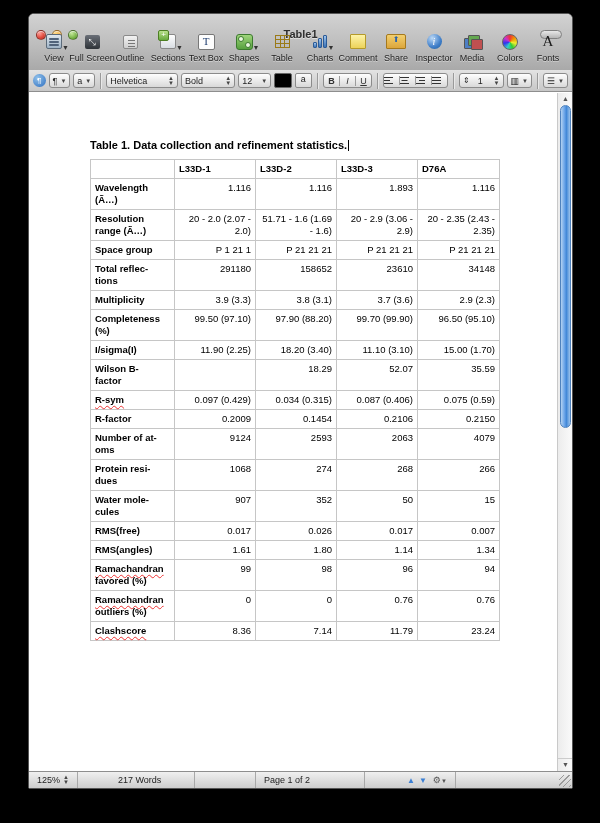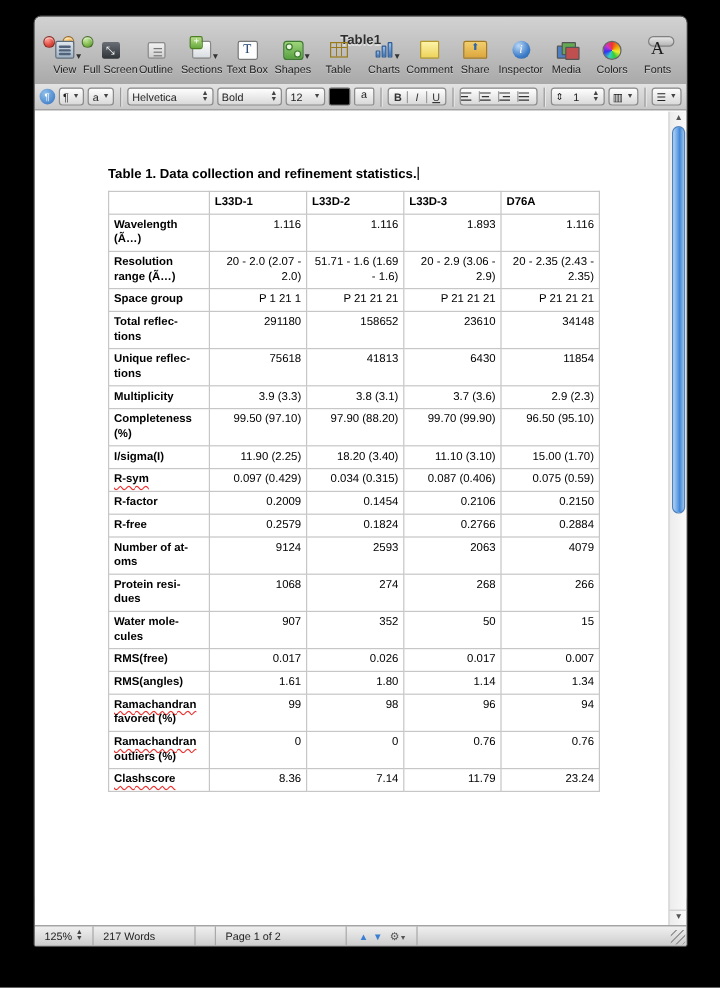--- a/index.html
+++ b/index.html
@@ -89,21 +89,21 @@
   
   .scrollbar{position:absolute;right:0;top:0;bottom:0;width:15px;background:linear-gradient(90deg,#ececec,#fafafa);border-left:1px solid #c9c9c9;box-sizing:border-box;}
   .sb-arrow{position:absolute;left:0;width:15px;height:12px;text-align:center;font-size:7px;color:#555;line-height:12px;}
   .sb-up{top:0;} .sb-down{bottom:0;border-top:1px solid #ccc;}
   .sb-thumb{position:absolute;left:2px;top:12px;width:11px;height:323px;border-radius:6px;
      background:linear-gradient(90deg,#b3d2f2,#5f9de6 45%,#4187d6 60%,#9cc3ec);
      border:1px solid #4f82bd;box-sizing:border-box;}
   
   .statusbar{position:absolute;left:0;bottom:0;width:100%;height:17px;
      background:linear-gradient(#f0f0f0,#cdcdcd);border-top:1px solid #8e8e8e;
-     display:flex;align-items:center;font-size:9px;color:#222;box-sizing:border-box;}
+     display:flex;align-items:center;font-size:9px;color:#222;box-sizing:border-box;gap:32px;}
   .st-seg{height:100%;display:flex;align-items:center;padding:0 8px;border-right:1px solid #a8a8a8;box-sizing:border-box;}
   .tri{font-size:8px;color:#3b7fd4;margin:0 2px;}
   .gear{font-size:9px;color:#555;margin-left:4px;}
   .resize-grip{position:absolute;right:1px;bottom:1px;width:12px;height:12px;
      background:repeating-linear-gradient(135deg,#0000 0 3px,#9a9a9a 3px 4px);}
 </style>
 </head>
 <body>
 
 <div class="window">
@@ -367,28 +367,20 @@
             </tr>
             <tr>
               <td class="lbl">Total reflec-
 tions</td>
               <td class="val">291180</td>
               <td class="val">158652</td>
               <td class="val">23610</td>
               <td class="val">34148</td>
             </tr>
             <tr>
-              <td class="lbl">Unique reflec-
-tions</td>
-              <td class="val">75618</td>
-              <td class="val">41813</td>
-              <td class="val">6430</td>
-              <td class="val">11854</td>
-            </tr>
-            <tr>
               <td class="lbl">Multiplicity</td>
               <td class="val">3.9 (3.3)</td>
               <td class="val">3.8 (3.1)</td>
               <td class="val">3.7 (3.6)</td>
               <td class="val">2.9 (2.3)</td>
             </tr>
             <tr>
               <td class="lbl">Completeness
 (%)</td>
               <td class="val">99.50 (97.10)</td>
@@ -397,39 +389,40 @@
               <td class="val">96.50 (95.10)</td>
             </tr>
             <tr>
               <td class="lbl">I/sigma(I)</td>
               <td class="val">11.90 (2.25)</td>
               <td class="val">18.20 (3.40)</td>
               <td class="val">11.10 (3.10)</td>
               <td class="val">15.00 (1.70)</td>
             </tr>
             <tr>
+              <td class="lbl">Wilson B-
+factor</td>
+              <td class="val"></td>
+              <td class="val">18.29</td>
+              <td class="val">52.07</td>
+              <td class="val">35.59</td>
+            </tr>
+            <tr>
               <td class="lbl"><span class="sq">R-sym</span></td>
               <td class="val">0.097 (0.429)</td>
               <td class="val">0.034 (0.315)</td>
               <td class="val">0.087 (0.406)</td>
               <td class="val">0.075 (0.59)</td>
             </tr>
             <tr>
               <td class="lbl">R-factor</td>
               <td class="val">0.2009</td>
               <td class="val">0.1454</td>
               <td class="val">0.2106</td>
               <td class="val">0.2150</td>
-            </tr>
-            <tr>
-              <td class="lbl">R-free</td>
-              <td class="val">0.2579</td>
-              <td class="val">0.1824</td>
-              <td class="val">0.2766</td>
-              <td class="val">0.2884</td>
             </tr>
             <tr>
               <td class="lbl">Number of at-
 oms</td>
               <td class="val">9124</td>
               <td class="val">2593</td>
               <td class="val">2063</td>
               <td class="val">4079</td>
             </tr>
             <tr>
@@ -496,21 +489,21 @@
   </div>
 
   <div class="statusbar">
     <span class="st-seg">
         <span>125%</span>
         <span class="stepper">▲<br>▼</span>
       </span>
     <span class="st-seg" style="width:85px">
         <span>217 Words</span>
       </span>
-    <span class="st-seg" style="width:110px;border-left:1px solid #a8a8a8;margin-left:16px">
+    <span class="st-seg" style="width:110px;border-left:1px solid #a8a8a8;margin-left:28px">
         <span>Page 1 of 2</span>
       </span>
     <span class="st-seg">
       <span class="tri">▲</span>
       <span class="tri">▼</span>
       <span class="gear">⚙<span style="font-size:6px">▼</span></span>
     </span>
     <span class="resize-grip"></span>
   </div>
 

